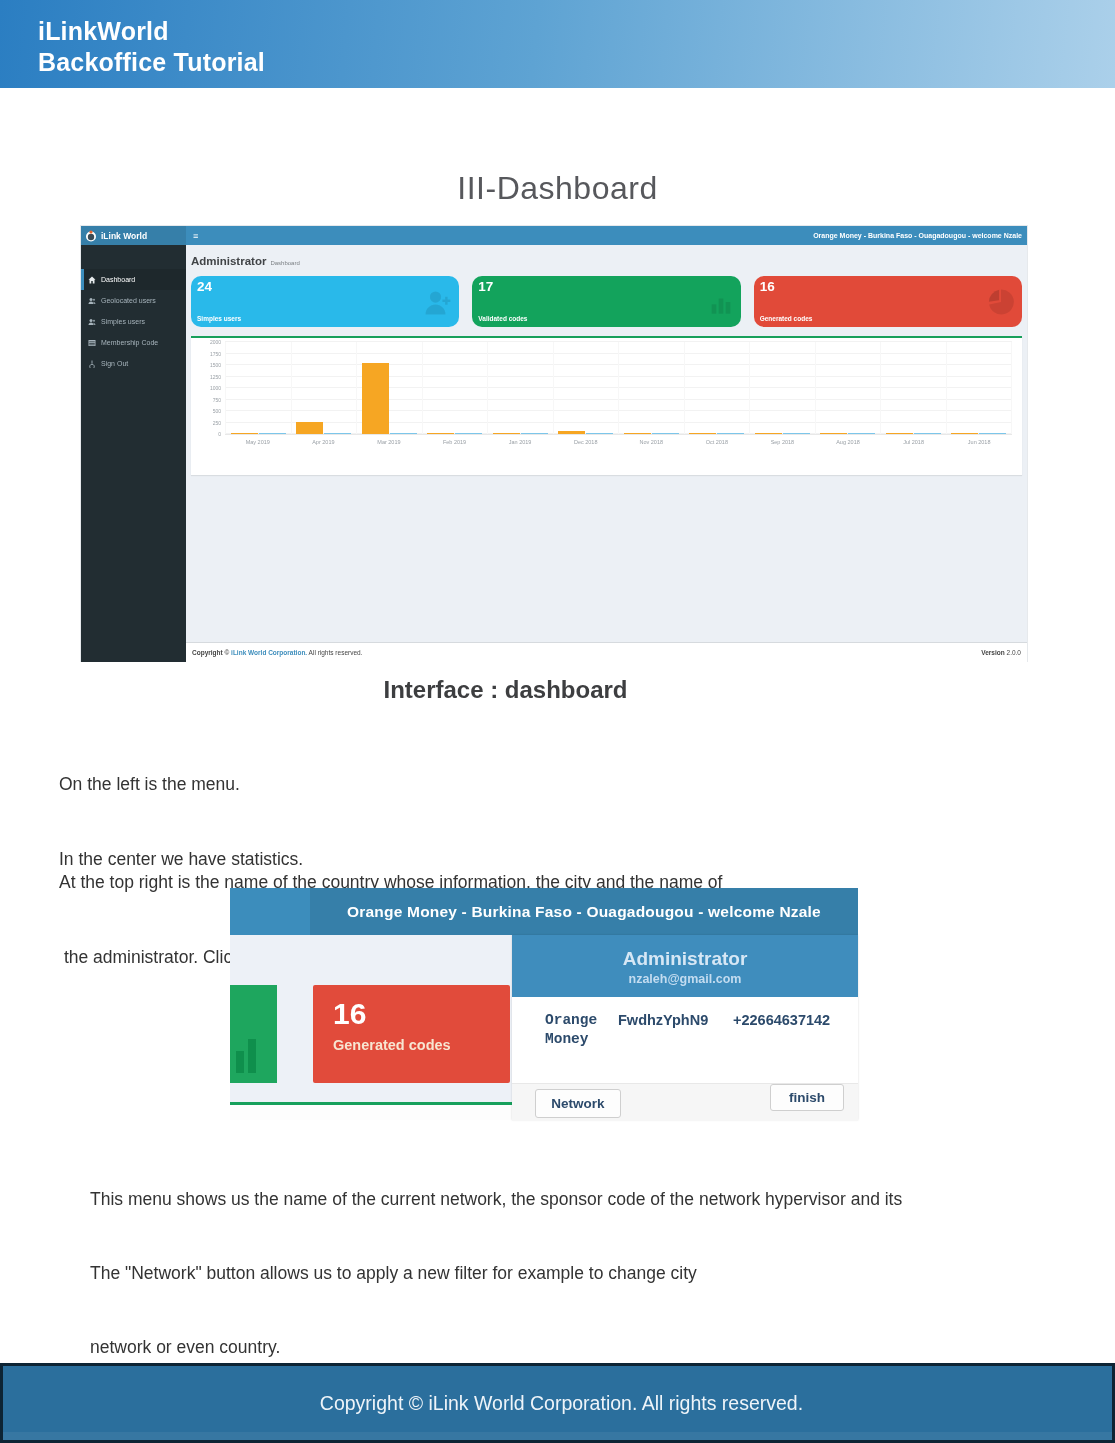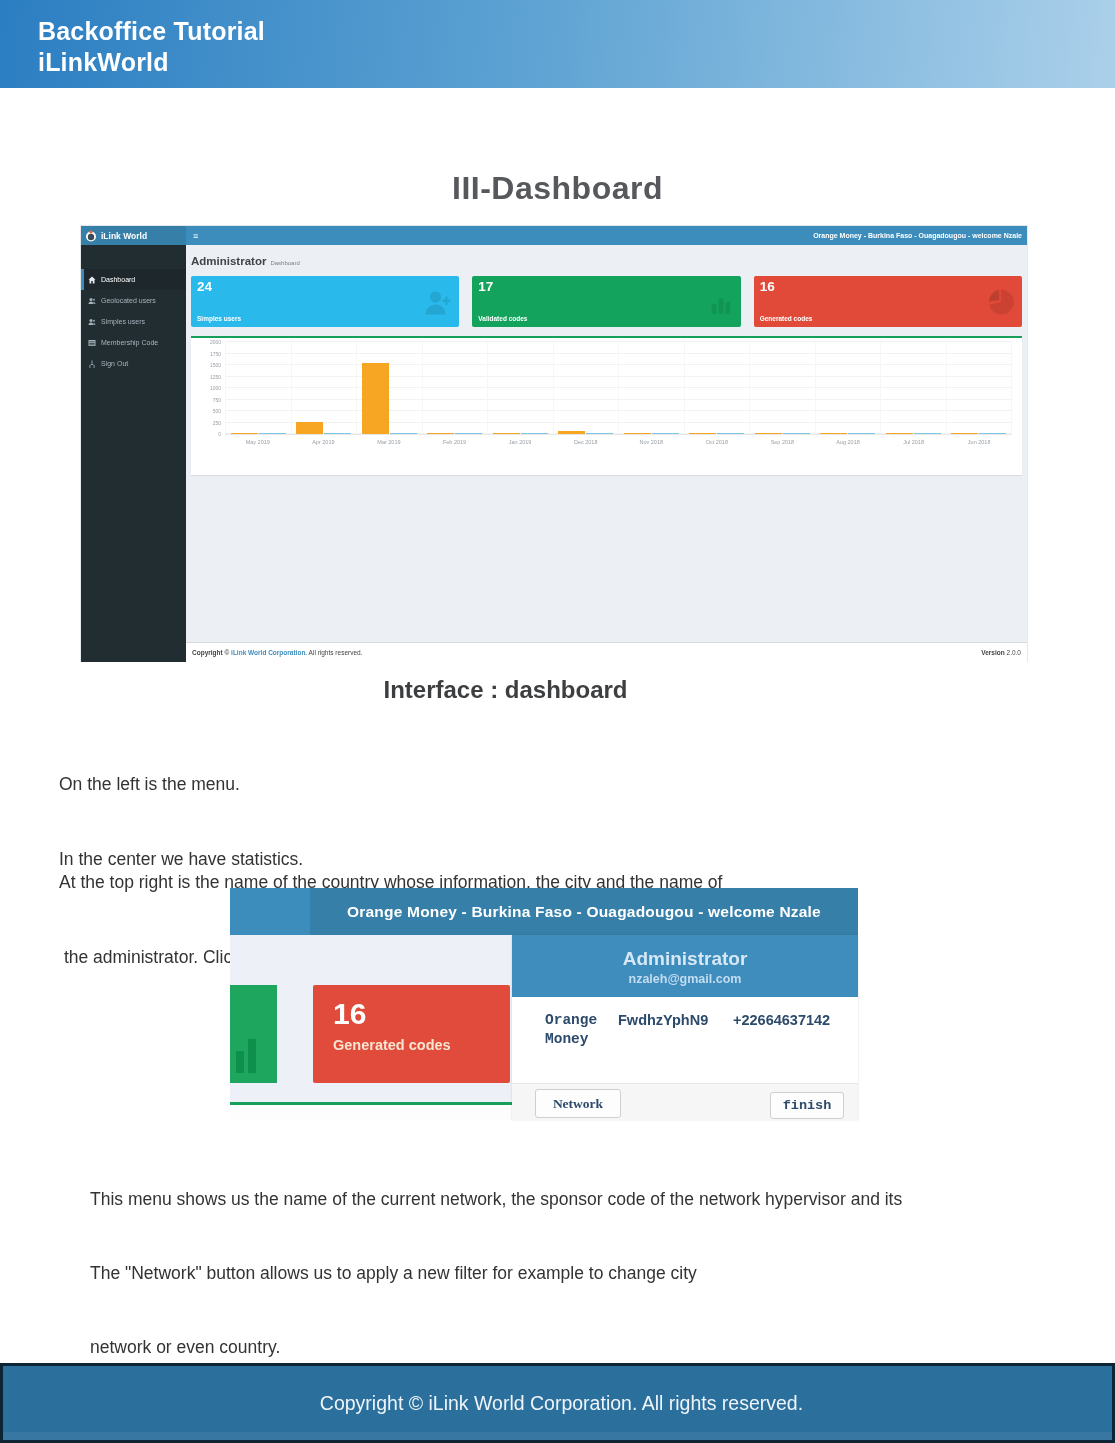--- a/index.html
+++ b/index.html
@@ -7,21 +7,21 @@
         font-family:"Liberation Sans",sans-serif;}
 
   
   .page-header{position:absolute;left:0;top:0;width:1115px;height:88px;
     background:linear-gradient(96deg,#2b7ec2 0%,#5ea3d3 48%,#abd0ea 100%);}
   .page-header .hd-text{position:absolute;left:38px;top:16px;color:#fff;
     font-size:25px;font-weight:600;line-height:31px;letter-spacing:.2px;}
 
   
   .doc-title{position:absolute;left:0;top:170px;width:1115px;text-align:center;
-    font-size:32px;font-weight:bold;color:#57585c;letter-spacing:.5px;}
+    font-size:32px;font-weight:normal;color:#57585c;letter-spacing:.5px;}
   .doc-subtitle{position:absolute;left:0;top:676px;width:1115px;text-align:center;
     font-size:24px;font-weight:bold;color:#3d3e40;transform:translateX(-52px);}
 
   
   .para{position:absolute;color:#333;font-size:17.5px;line-height:25px;white-space:pre-wrap;}
   .para-1{left:59px;top:722px;}
   .para-2{left:59px;top:820px;}
   .para-3{left:90px;top:1138px;line-height:24.6px;}
 
   
@@ -37,21 +37,21 @@
   .s1-sidebar{width:105px;background:#222d32;padding-top:24px;box-sizing:border-box;}
   .s1-item{height:21px;display:flex;align-items:center;gap:5px;padding-left:7px;
     color:#a7b4bc;font-size:7px;}
   .s1-item.active{background:#1e282c;color:#fff;box-shadow:inset 3px 0 0 #3c8dbc;}
   .s1-item svg{flex:0 0 auto;}
   .s1-main{flex:1;position:relative;background:#ecf0f5;padding:6px 5px 0 5px;box-sizing:border-box;}
   .s1-heading{height:20px;}
   .s1-heading .h-main{font-size:11.5px;font-weight:bold;color:#414447;}
   .s1-heading .h-sub{font-size:6px;color:#7a7f83;margin-left:4px;}
   .s1-cards{display:flex;gap:13px;height:51px;margin-top:5px;}
-  .s1-card{flex:1;position:relative;border-radius:2px;color:#fff;padding:3px 0 0 6px;box-sizing:border-box;}
+  .s1-card{flex:1;position:relative;border-radius:10px;color:#fff;padding:3px 0 0 6px;box-sizing:border-box;}
   .s1-card .num{font-size:13.5px;font-weight:bold;}
   .s1-card .lbl{position:absolute;left:6px;bottom:5px;font-size:6.5px;font-weight:bold;}
   .s1-card .cicon{position:absolute;right:6px;top:50%;transform:translateY(-50%);opacity:.55;}
   .s1-panel{margin-top:9px;height:139px;background:#fff;border-top:2px solid #18a05b;
     box-shadow:0 1px 1px rgba(0,0,0,.08);box-sizing:border-box;}
   .s1-panel .ptitle{padding:5px 7px 2px 7px;font-size:8px;font-weight:bold;color:#3f4449;}
   .chart{position:relative;margin:4px 10px 0 8px;}
   .plot{position:relative;height:92px;margin-left:26px;border-bottom:1px solid #e8e8e8;}
   .gline{position:absolute;left:0;right:0;height:0;border-top:1px solid #f2f2f2;}
   .ylab{position:absolute;left:-28px;width:24px;text-align:right;font-size:5px;color:#9aa0a6;transform:translateY(50%);}
@@ -86,38 +86,38 @@
   .dd-header{height:62px;background:#3f8dbd;text-align:center;box-sizing:border-box;padding-top:13px;}
   .dd-header .dd-title{font-size:19px;font-weight:bold;color:#d6e7f5;}
   .dd-header .dd-email{font-size:12.5px;font-weight:bold;color:#c3dcf0;margin-top:2px;}
   .dd-bodyrow{height:86px;background:#fff;display:flex;padding:14px 10px 0 33px;box-sizing:border-box;
     font-size:14.5px;font-weight:bold;color:#2c4a6b;line-height:19px;}
   .dd-bodyrow .net{width:73px;font-family:Liberation Mono, monospace;}
   .dd-bodyrow .code{width:115px;}
   .dd-footer{position:relative;height:37px;background:#f6f6f6;border-top:1px solid #e8e8e8;}
   .dd-btn{position:absolute;background:#fdfdfd;border:1px solid #cfcfcf;border-radius:3px;
     font-size:13.5px;font-weight:bold;color:#2c4a6b;display:flex;align-items:center;justify-content:center;cursor:pointer;}
-  .dd-btn.network{left:23px;top:5px;width:84px;height:27px;font-family:Liberation Serif, serif;}
-  .dd-btn.finish{right:14px;top:8px;width:72px;height:25px;font-family:Liberation Mono, monospace;}
+  .dd-btn.network{left:23px;top:5px;width:84px;height:27px;}
+  .dd-btn.finish{right:14px;top:0;width:72px;height:25px;}
 
   
   .page-footer{position:absolute;left:0;top:1363px;width:1115px;height:80px;background:#2b6f9d;
     border:3px solid #0d2434;box-sizing:border-box;display:flex;align-items:center;justify-content:center;
     box-shadow:inset 0 -8px 0 rgba(255,255,255,0.06);padding-left:8px;}
   .page-footer .ftext{color:#eef4f9;font-size:19.5px;}
 </style>
 </head>
 <body>
 
 <div id="page">
 
   <div class="page-header">
     <div class="hd-text">
+      <div>iLinkWorld</div>
       <div>Backoffice Tutorial</div>
-      <div>iLinkWorld</div>
     </div>
   </div>
 
   <div class="doc-title">III-Dashboard</div>
 
   <div class="shot1">
     <div class="s1-topbar">
       <div class="s1-logo">
         <svg width="12" height="12" viewBox="0 0 12 12">
           <circle cx="6" cy="6.5" r="5" fill="#fff"></circle>

